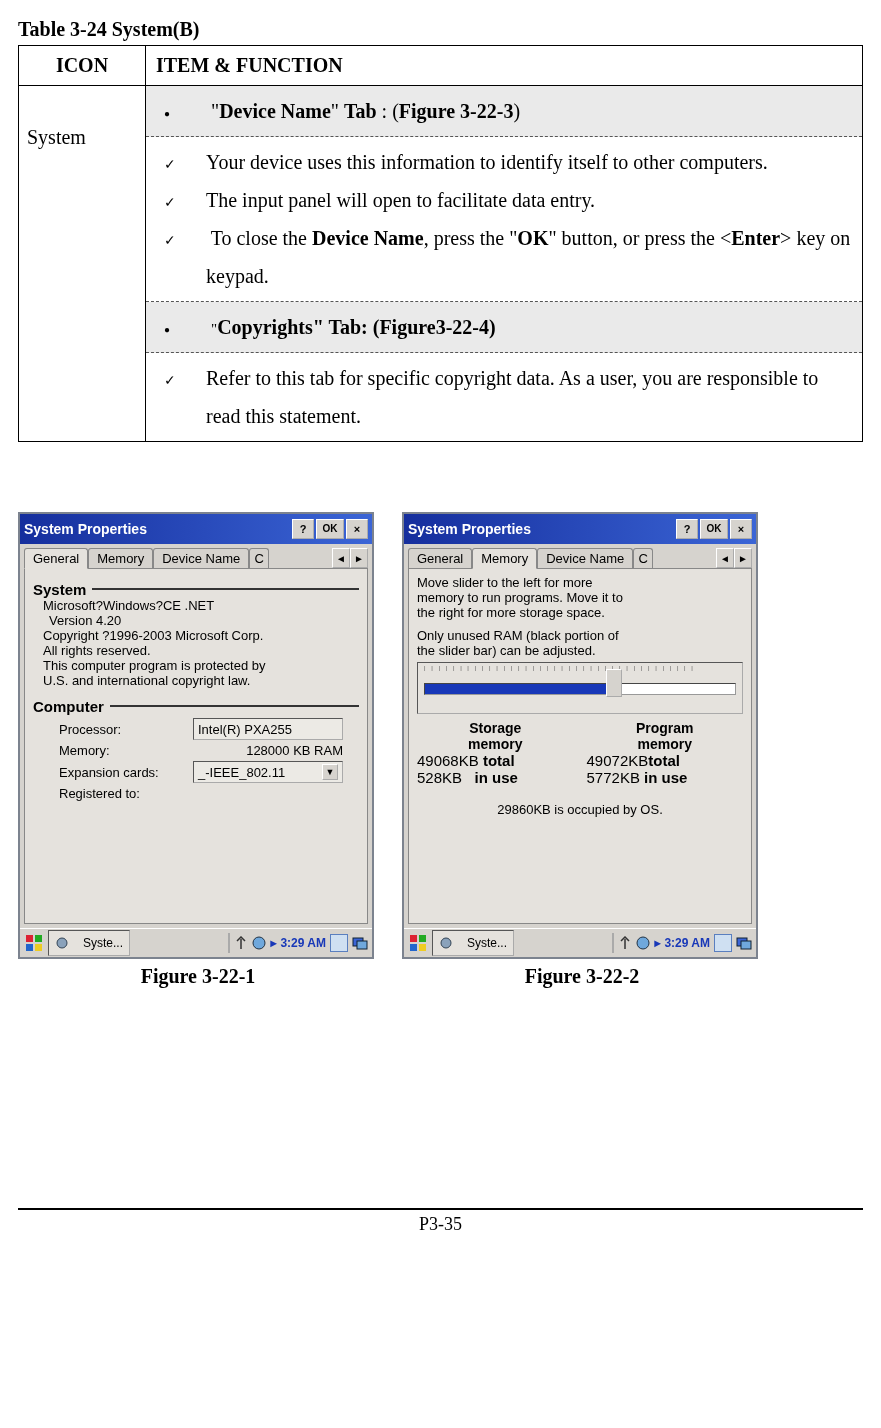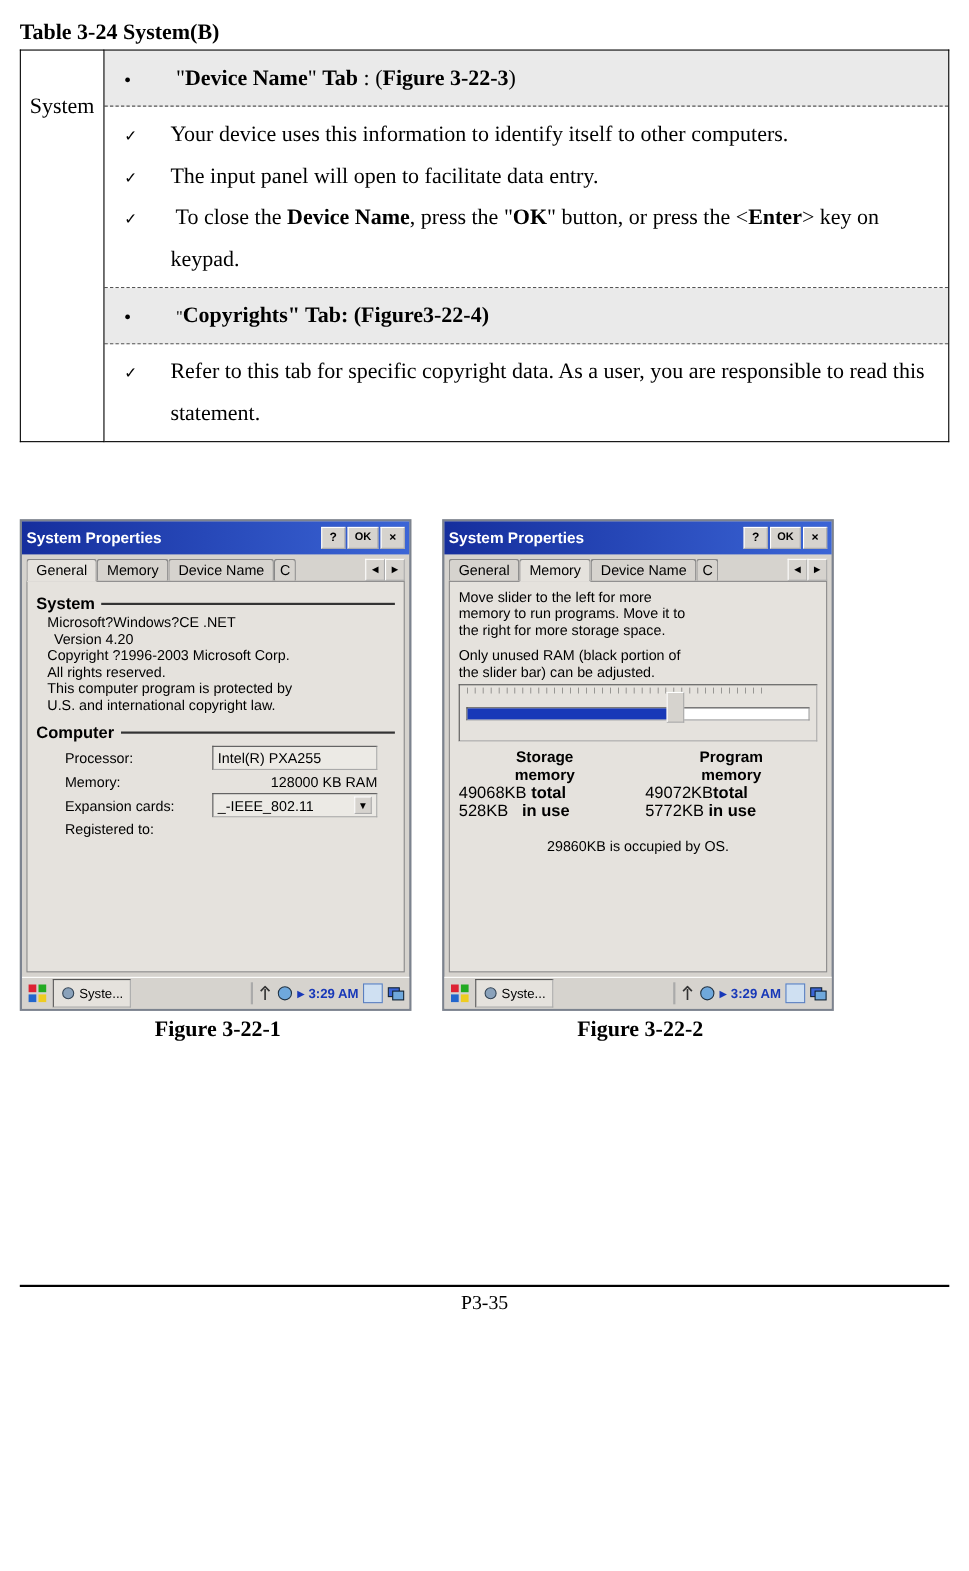--- a/index.html
+++ b/index.html
@@ -301,21 +301,21 @@
     width: 20px; height: 20px;
     display: inline-flex; align-items: center; justify-content: center;
   }
   .task-btn {
     border: 1px inset #aaa;
     background: #e5e2dd;
     font-size: 12px;
     padding: 2px 6px;
     display: flex;
     align-items: center;
-    gap: 3px;
+    gap: 14px;
     height: 20px;
   }
   .tray {
     margin-left: auto;
     display: flex;
     align-items: center;
     gap: 4px;
     font-size: 12px;
     font-weight: bold;
     color: #1838b8;
@@ -353,20 +353,24 @@
   
   svg { display: block; }
 </style>
 </head>
 <body>
 
 <div class="caption">Table 3-24    System(B)</div>
 
 <table class="outer">
   <tbody>
+      <tr>
+    <th class="icon">ICON</th>
+    <th class="item">ITEM &amp; FUNCTION</th>
+  </tr>
   <tr>
     <td class="icon-cell">System</td>
     <td class="content-cell">
       <div class="section shaded dashed-bottom">
         <ul class="bullet">
           <li>
             <span>"</span><b>Device Name</b><span>" </span><b>Tab</b><span> : (</span><b>Figure 3-22-3</b><span>)</span>
           </li>
         </ul>
       </div>

